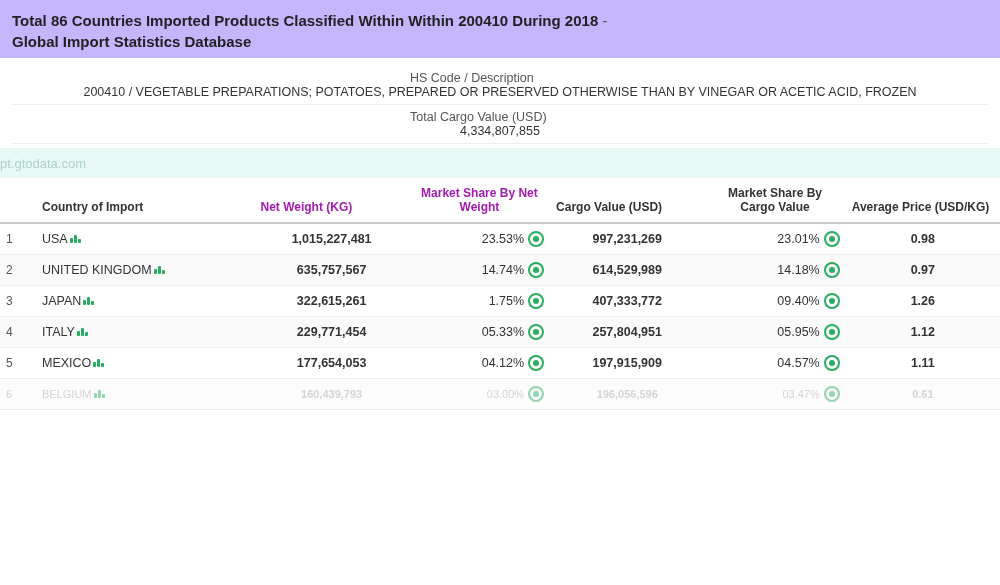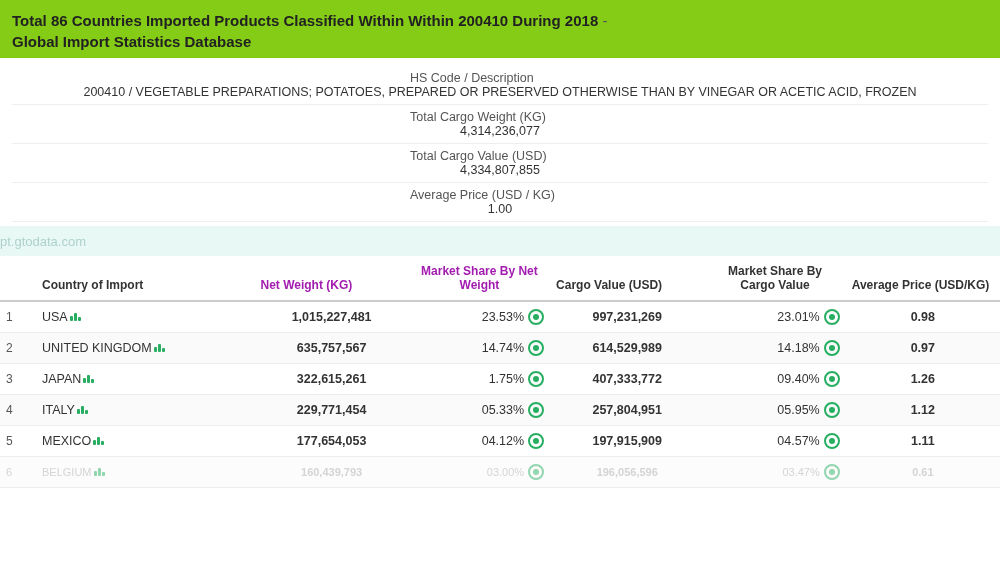--- a/index.html
+++ b/index.html
@@ -7,21 +7,21 @@
       font-family: Arial, sans-serif;
       font-size: 13px;
       background: #fff;
       color: #333;
       width: 1000px;
       min-height: 585px;
       overflow: hidden;
     }
     .header {
       padding: 10px 12px 6px 12px;
-      background: #84cc16;
+      background: #c4b5fd;
     }
     .header-title {
       font-size: 15px;
       font-weight: bold;
       color: #222;
       line-height: 1.4;
     }
     .header-title span.dash {
       color: #555;
       font-weight: normal;
@@ -175,30 +175,22 @@
     <span>Global Import Statistics Database</span>
   </div>
 </div>
 
 <div class="info-section">
   <div class="info-row">
     <span class="info-label">HS Code / Description</span>
     <span class="info-value">200410 / VEGETABLE PREPARATIONS; POTATOES, PREPARED OR PRESERVED OTHERWISE THAN BY VINEGAR OR ACETIC ACID, FROZEN</span>
   </div>
   <div class="info-row">
-    <span class="info-label">Total Cargo Weight (KG)</span>
-    <span class="info-value">4,314,236,077</span>
-  </div>
-  <div class="info-row">
     <span class="info-label">Total Cargo Value (USD)</span>
     <span class="info-value">4,334,807,855</span>
-  </div>
-  <div class="info-row">
-    <span class="info-label">Average Price (USD / KG)</span>
-    <span class="info-value">1.00</span>
   </div>
 </div>
 
 <div class="watermark-row">
   <span class="watermark">pt.gtodata.com</span>
 </div>
 
 <div class="table-container">
   <table>
     <thead>

